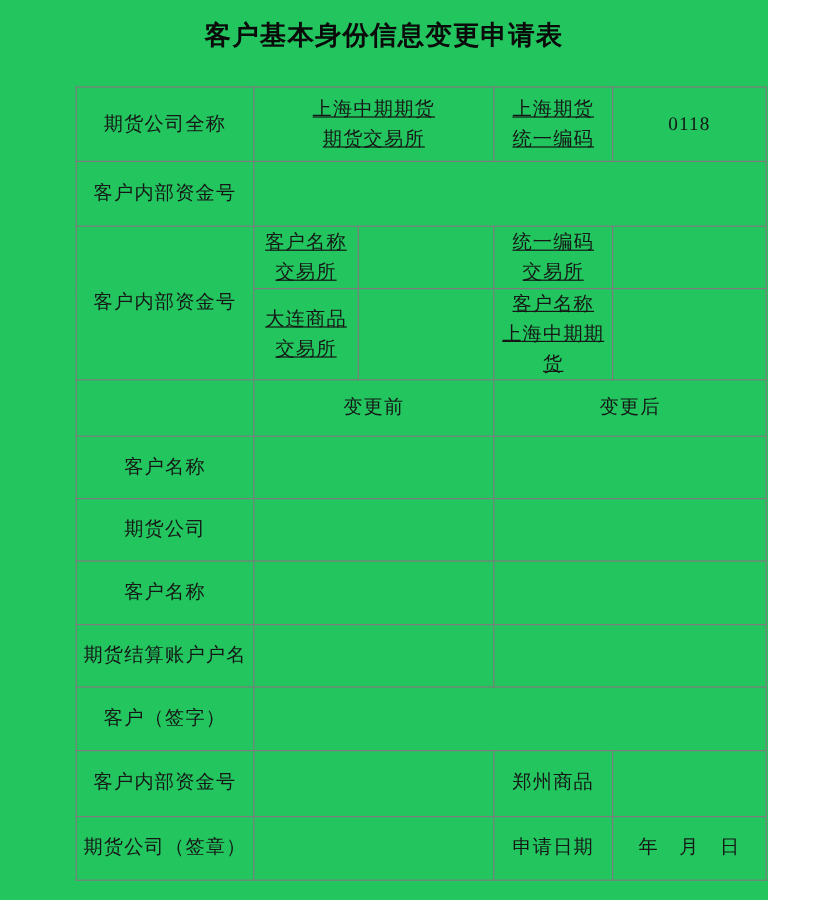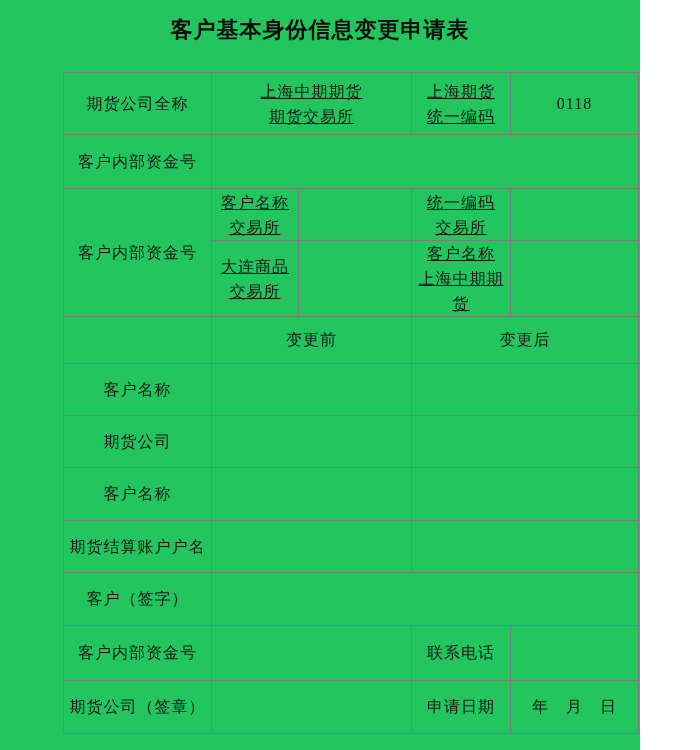--- a/index.html
+++ b/index.html
@@ -143,21 +143,21 @@
     </tr>
 
     <tr style="height:53px">
       <td>客户（签字）</td>
       <td colspan="4"></td>
     </tr>
 
     <tr style="height:55px">
       <td>客户内部资金号</td>
       <td colspan="2"></td>
-      <td>联系电话</td>
+      <td>郑州商品</td>
       <td></td>
     </tr>
 
     <tr style="height:53px">
       <td>期货公司（签章）</td>
       <td colspan="2"></td>
       <td>申请日期</td>
       <td>年　月　日</td>
     </tr>
 

